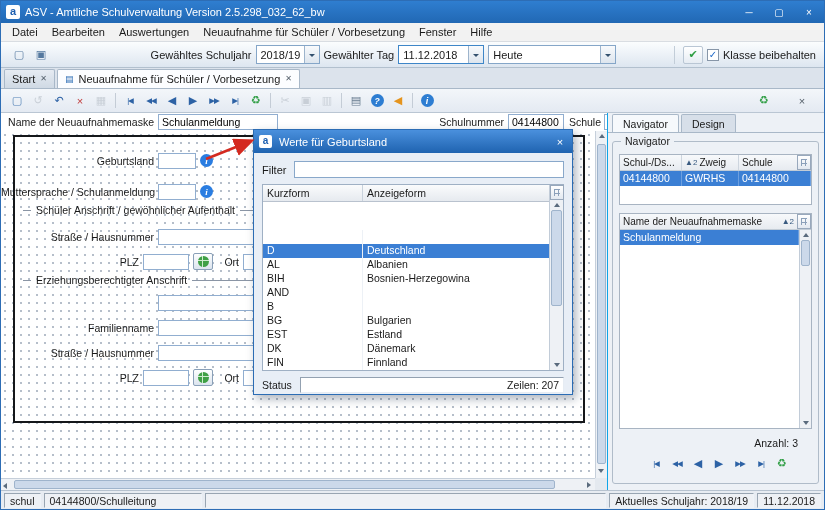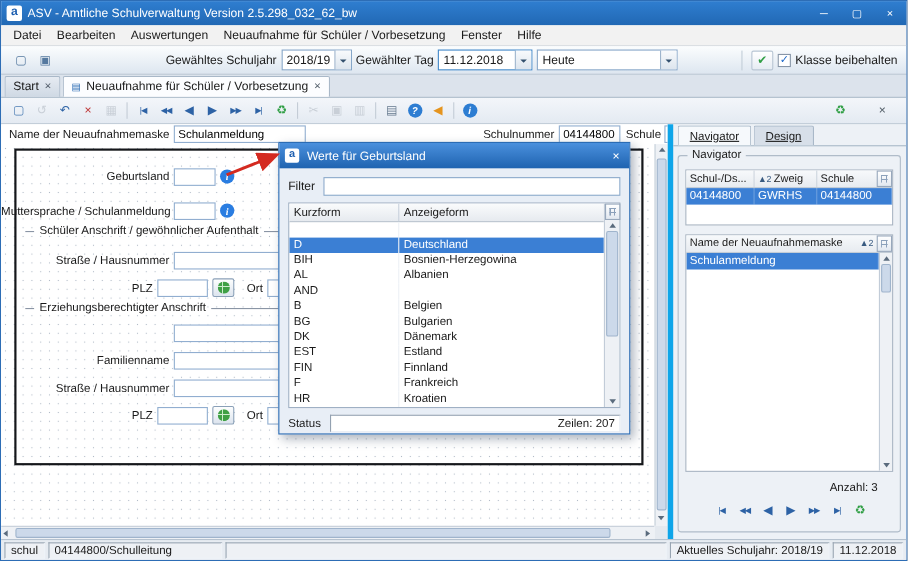--- a/index.html
+++ b/index.html
@@ -87,41 +87,41 @@
   .dialog{position:absolute;left:252px;top:128px;width:320px;height:266px;background:#e8eef6;
     border:1px solid #2b6cb4;box-shadow:3px 4px 9px rgba(20,40,70,.35);z-index:10;}
   .dtitle{height:23px;background:linear-gradient(#4a90dd,#1f63b0);display:flex;align-items:center;color:#fff;padding-left:5px;}
   .dtitle .applogo{width:13px;height:13px;font-size:10px;line-height:12px;}
   .dtitletext{margin-left:2px;flex:1;white-space:nowrap;overflow:hidden;}
   .dx{width:24px;text-align:center;font-size:11px;}
   .dfilter{display:flex;align-items:center;margin:8px 8px 0;gap:8px;}
   .dfilter input{flex:1;height:17px;border:1px solid #89a8ca;background:#fff;padding:0 3px;
     font:10.5px "Liberation Sans","DejaVu Sans",sans-serif;}
   .dtable{display:flex;margin:6px 8px 0;border:1px solid #9fb0c4;background:#fff;height:187px;}
-  .dleft{flex:1;display:flex;flex-direction:column;overflow:hidden;}
+  .dleft{flex:1;display:flex;flex-direction:column;overflow:hidden;gap:28px;}
   .dhead{display:flex;height:17px;background:linear-gradient(#fafbfc,#e6eaef);border-bottom:1px solid #b9c2ce;flex:none;}
   .dh1{width:100px;border-right:1px solid #c9d2dc;padding:0 4px;line-height:16px;font-size:10.5px;}
   .dh2{flex:1;padding:0 4px;line-height:16px;font-size:10.5px;}
   .drow{display:flex;height:14px;line-height:13px;font-size:10.5px;flex:none;}
   .dc1{width:100px;padding:0 4px;border-right:1px solid #edf1f6;overflow:hidden;}
   .dc2{flex:1;padding:0 4px;overflow:hidden;}
   .drow.sel{background:#3b7fd4;color:#fff;}
   .dright{width:14px;border-left:1px solid #c2ccd8;background:#eef1f5;display:flex;flex-direction:column;}
   .cfgbtn{width:14px;height:15px;border:1px solid #98a8bc;background:
     repeating-linear-gradient(#8ba0ba 0 1px,transparent 1px 4px) content-box,
     repeating-linear-gradient(90deg,#8ba0ba 0 1px,transparent 1px 4px) content-box,
     linear-gradient(#ffffff,#e2e8f0);padding:3px;flex:none;}
   .dstatus{display:flex;align-items:center;margin:6px 8px 0;gap:8px;font-size:10.5px;}
   .dsfield{flex:1;height:16px;border:1px solid;border-color:#93a1b1 #e6ecf3 #e6ecf3 #93a1b1;background:#fff;
     line-height:15px;text-align:right;padding:0 4px;font-size:10.5px;}
 
   .arrow{position:absolute;left:198px;top:126px;z-index:30;}
 
   
-  .panel{flex:1;position:relative;background:#edf1f6;border-left:5px solid #0ea5e9;text-decoration:underline;}
+  .panel{flex:1;position:relative;background:#edf1f6;border-left:1px solid #0ea5e9;}
   .ptabs{display:flex;align-items:flex-end;height:20px;padding:2px 0 0 4px;gap:2px;border-bottom:1px solid #a9b8c8;}
   .ptab{height:18px;padding:0 10px;display:inline-flex;align-items:center;font-size:10.5px;
     background:#d7dfe9;border:1px solid #a9b8c8;border-bottom:none;border-radius:2px 2px 0 0;}
   .ptab.active{background:#f6f9fc;}
   .fset{position:absolute;left:4px;right:5px;top:28px;bottom:6px;border:1px solid #b0bcc9;border-radius:3px;padding:12px 6px 4px;}
   .legend{position:absolute;top:-7px;left:8px;background:#edf1f6;padding:0 4px;font-size:10.5px;}
   .pg{border:1px solid #a8b4c2;background:#fff;}
   .pgh{display:flex;height:16px;background:linear-gradient(#f7f9fb,#e7ebf0);border-bottom:1px solid #c2ccd6;font-size:10px;}
   .pghc{padding:0 3px;line-height:15px;border-right:1px solid #cdd5de;display:flex;align-items:center;gap:2px;overflow:hidden;white-space:nowrap;}
   .sortind{color:#385a80;font-size:8px;}
@@ -395,45 +395,44 @@
         <div>
             <div class="drow">
               <span class="dc1"></span>
               <span class="dc2"></span>
             </div>
             <div class="drow sel">
               <span class="dc1">D</span>
               <span class="dc2">Deutschland</span>
             </div>
             <div class="drow">
+              <span class="dc1">AL</span>
+              <span class="dc2">Albanien</span>
+            </div>
+            <div class="drow">
               <span class="dc1">BIH</span>
               <span class="dc2">Bosnien-Herzegowina</span>
             </div>
             <div class="drow">
-              <span class="dc1">AL</span>
-              <span class="dc2">Albanien</span>
-            </div>
-            <div class="drow">
               <span class="dc1">AND</span>
             </div>
             <div class="drow">
               <span class="dc1">B</span>
-              <span class="dc2">Belgien</span>
             </div>
             <div class="drow">
               <span class="dc1">BG</span>
               <span class="dc2">Bulgarien</span>
             </div>
             <div class="drow">
+              <span class="dc1">EST</span>
+              <span class="dc2">Estland</span>
+            </div>
+            <div class="drow">
               <span class="dc1">DK</span>
               <span class="dc2">Dänemark</span>
-            </div>
-            <div class="drow">
-              <span class="dc1">EST</span>
-              <span class="dc2">Estland</span>
             </div>
             <div class="drow">
               <span class="dc1">FIN</span>
               <span class="dc2">Finnland</span>
             </div>
             <div class="drow">
               <span class="dc1">F</span>
               <span class="dc2">Frankreich</span>
             </div>
             <div class="drow">

